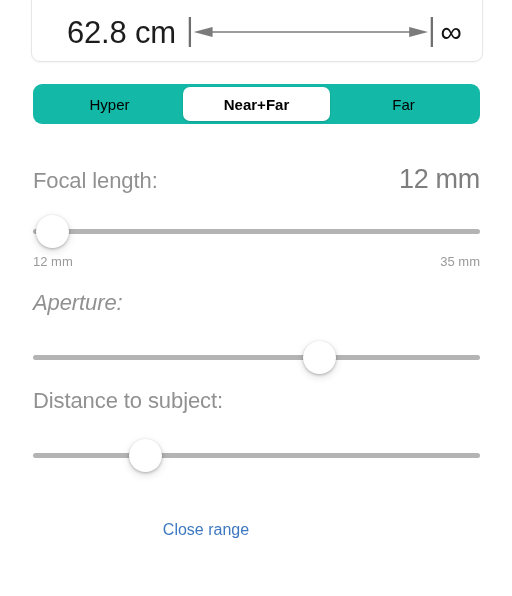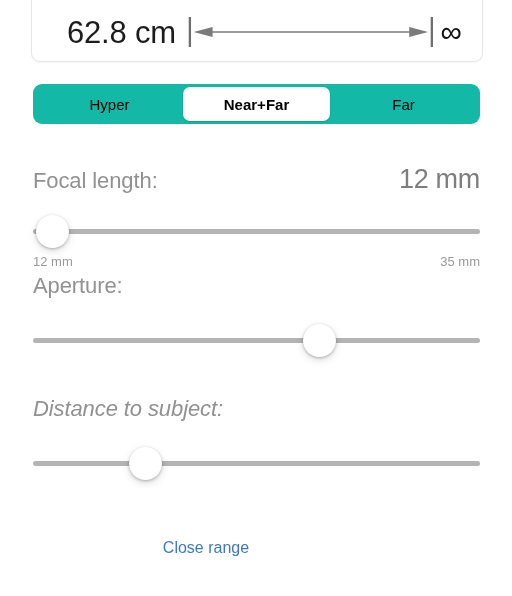--- a/index.html
+++ b/index.html
@@ -111,22 +111,22 @@
   .seg.selected::before,
   .seg.selected + .seg::before { background: transparent; }
 
   
   .group {
     position: absolute;
     left: 33px;
     width: 447px;
   }
   .group-1 { top: 164px; }
-  .group-2 { top: 273px; }
-  .group-3 { top: 396px; font-style: italic; }
+  .group-2 { top: 290px; font-style: italic; }
+  .group-3 { top: 388px; }
 
   .row {
     display: flex;
     align-items: baseline;
     justify-content: space-between;
     height: 34px;
   }
   .g-label {
     font-size: 22px;
     color: #919191;
@@ -170,21 +170,21 @@
     display: flex;
     justify-content: space-between;
     margin-top: 6px;
     font-size: 13px;
     color: #9a9a9a;
   }
 
   
   .close-range {
     position: absolute;
-    top: 539px;
+    top: 521px;
     left: 0;
     width: 412px;
     text-align: center;
     font-size: 16px;
     color: #3e79c0;
     cursor: pointer;
   }
 </style>
 </head>
 <body>

